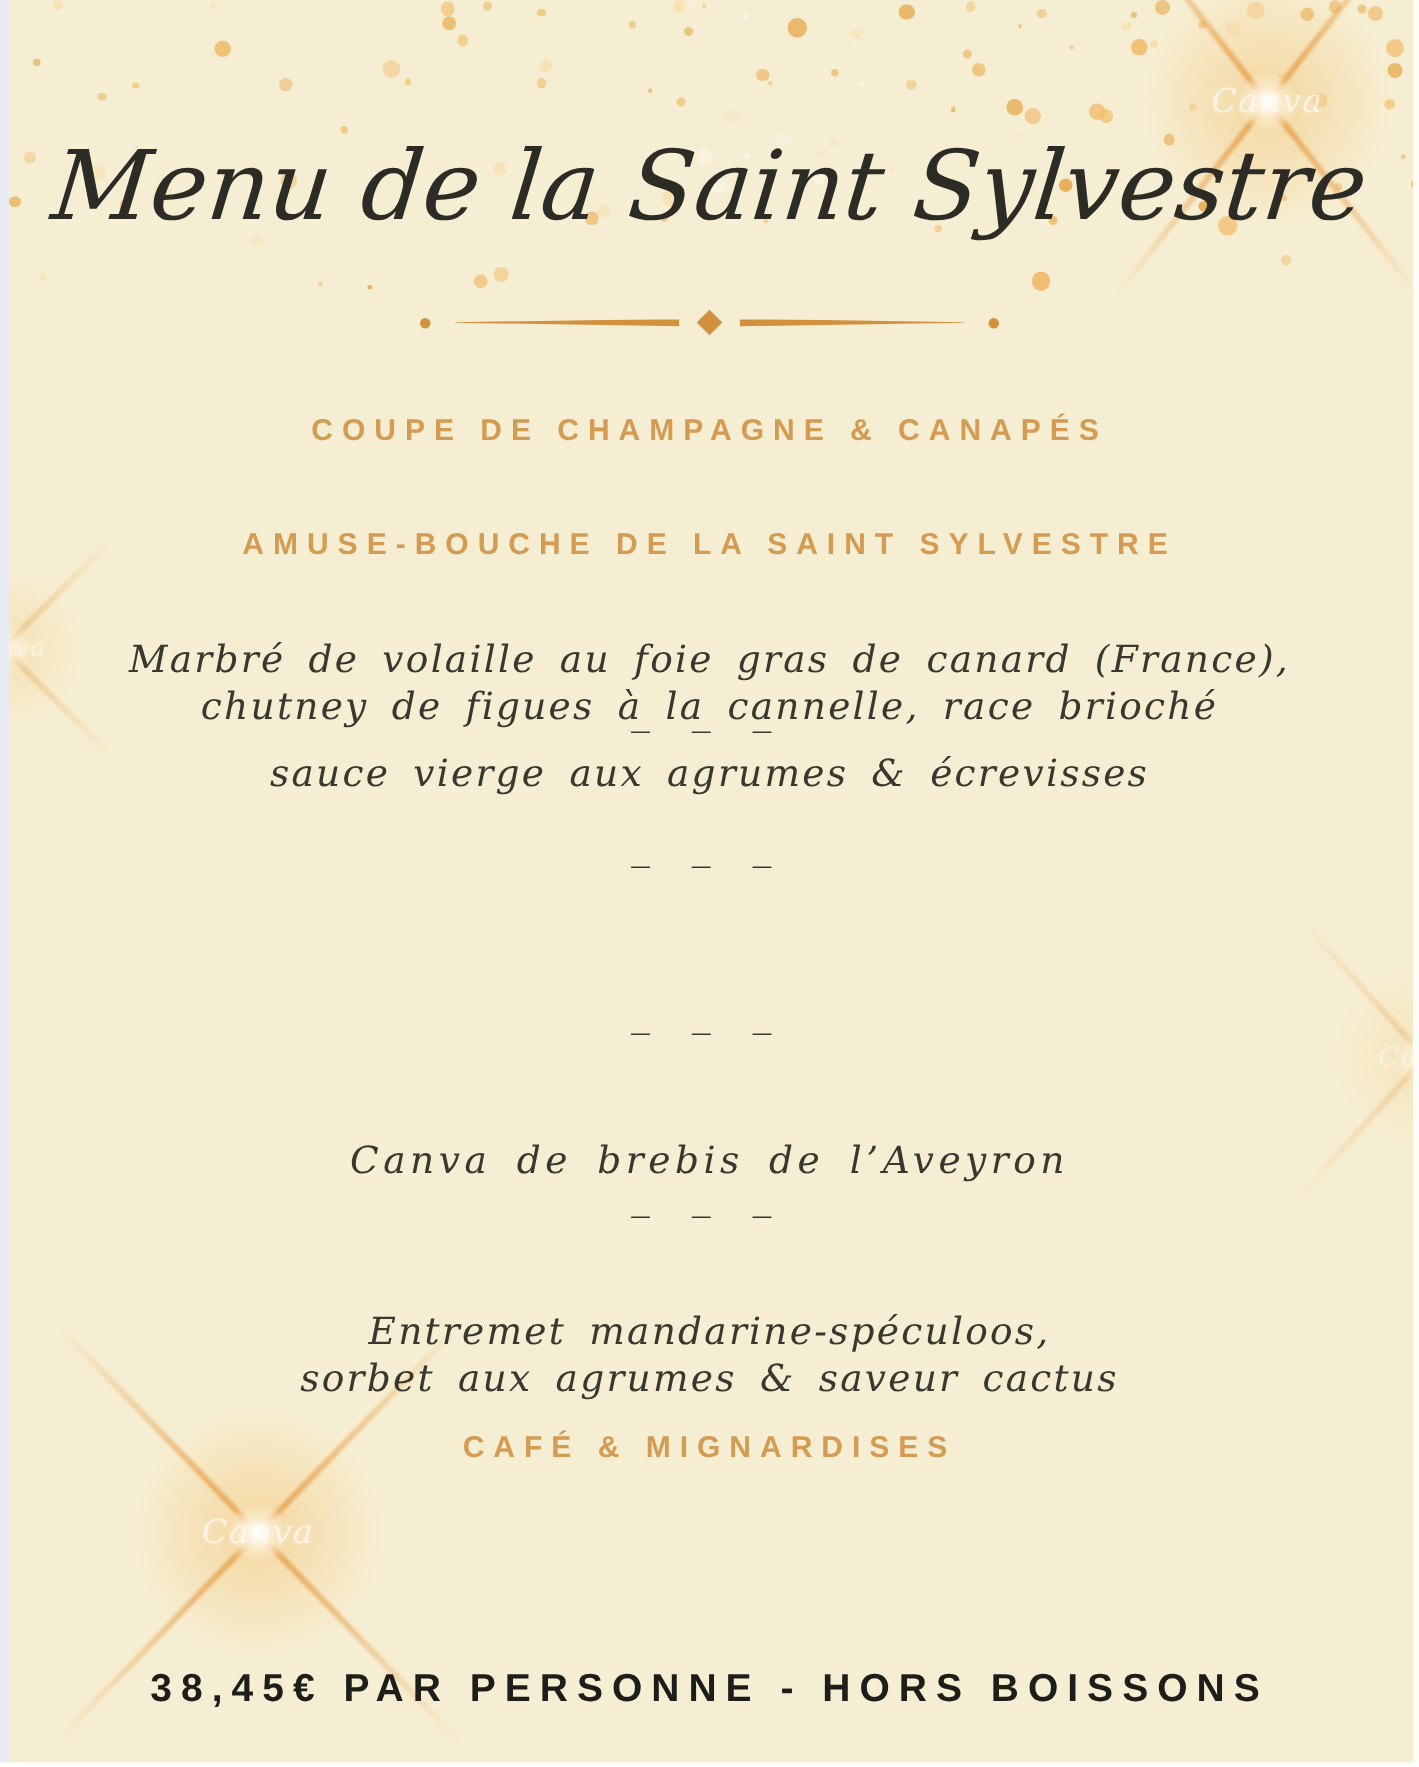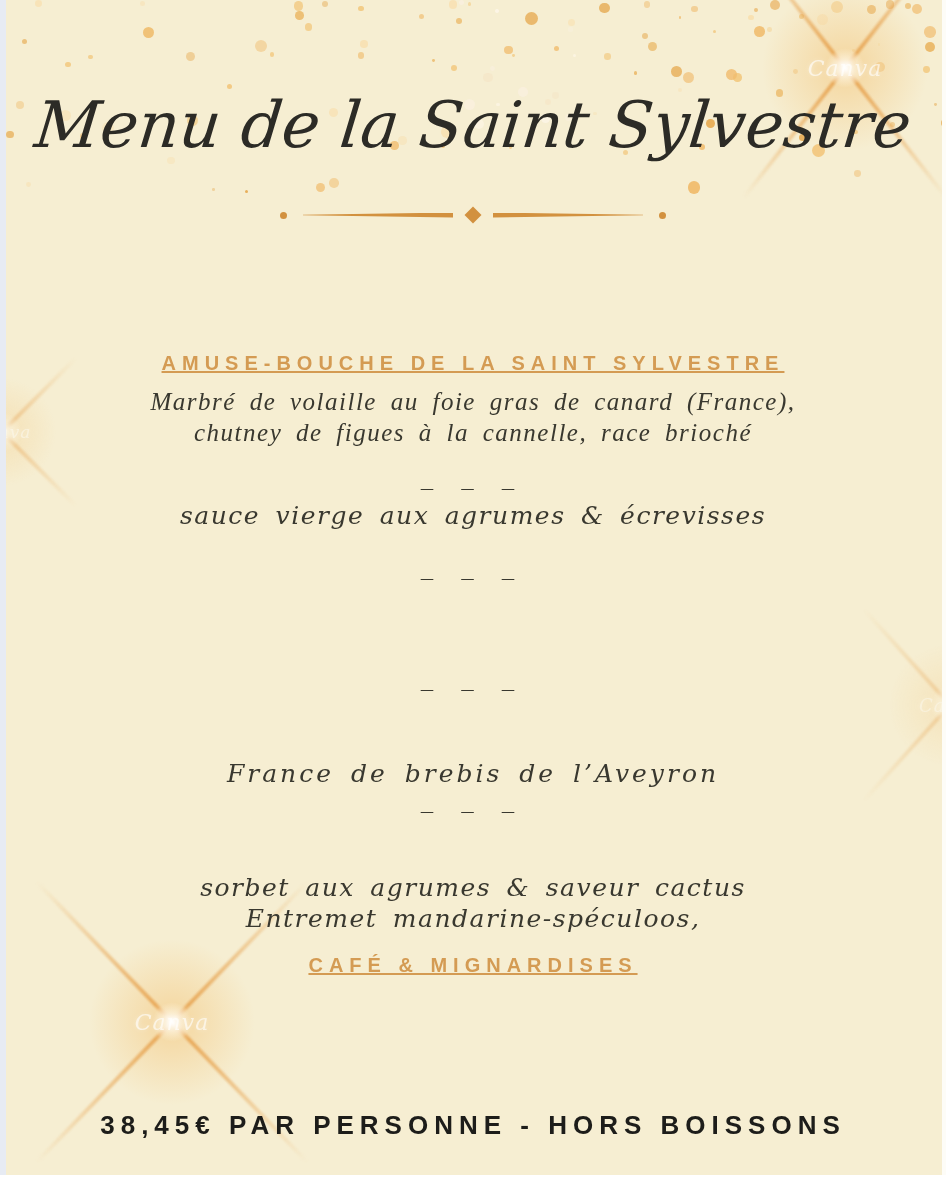--- a/index.html
+++ b/index.html
@@ -215,46 +215,47 @@
   <div class="tblock title">Menu de la Saint Sylvestre</div>
 
   <div class="tblock divider">
     <span class="dot"></span>
     <span class="dline l"></span>
     <span class="diamond"></span>
     <span class="dline r"></span>
     <span class="dot"></span>
   </div>
 
-
-  <div class="tblock heading" style="top:352px;text-decoration:underline;">AMUSE-BOUCHE DE LA SAINT SYLVESTRE</div>
-
-  <div class="tblock dish" style="top:386px;font-family:Liberation Serif, serif;">
+  <div class="tblock heading" style="top:276px;">COUPE DE CHAMPAGNE &amp; CANAPÉS</div>
+
+  <div class="tblock heading" style="top:352px;">AMUSE-BOUCHE DE LA SAINT SYLVESTRE</div>
+
+  <div class="tblock dish" style="top:424px;">
     <div>Marbré de volaille au foie gras de canard (France),</div>
     <div>chutney de figues à la cannelle, race brioché</div>
   </div>
   <div class="tblock sep" style="top:481px;">— — —</div>
 
   <div class="tblock dish" style="top:500px;">
     <div>sauce vierge aux agrumes &amp; écrevisses</div>
   </div>
   <div class="tblock sep" style="top:571px;">— — —</div>
 
   <div class="tblock sep" style="top:682px;">— — —</div>
 
   <div class="tblock dish" style="top:758px;letter-spacing:3px;">
-    <div>France de brebis de l’Aveyron</div>
+    <div>Canva de brebis de l’Aveyron</div>
   </div>
   <div class="tblock sep" style="top:804px;">— — —</div>
 
   <div class="tblock dish" style="top:872px;">
+    <div>Entremet mandarine-spéculoos,</div>
     <div>sorbet aux agrumes &amp; saveur cactus</div>
-    <div>Entremet mandarine-spéculoos,</div>
-  </div>
-
-  <div class="tblock heading" style="top:954px;text-decoration:underline;">CAFÉ &amp; MIGNARDISES</div>
+  </div>
+
+  <div class="tblock heading" style="top:954px;">CAFÉ &amp; MIGNARDISES</div>
 
   <div class="tblock price">38,45€ PAR PERSONNE - HORS BOISSONS</div>
 
   <div class="edge left"></div>
   <div class="edge right"></div>
   <div class="edge bottom"></div>
 </div>
 
 </body></html>

